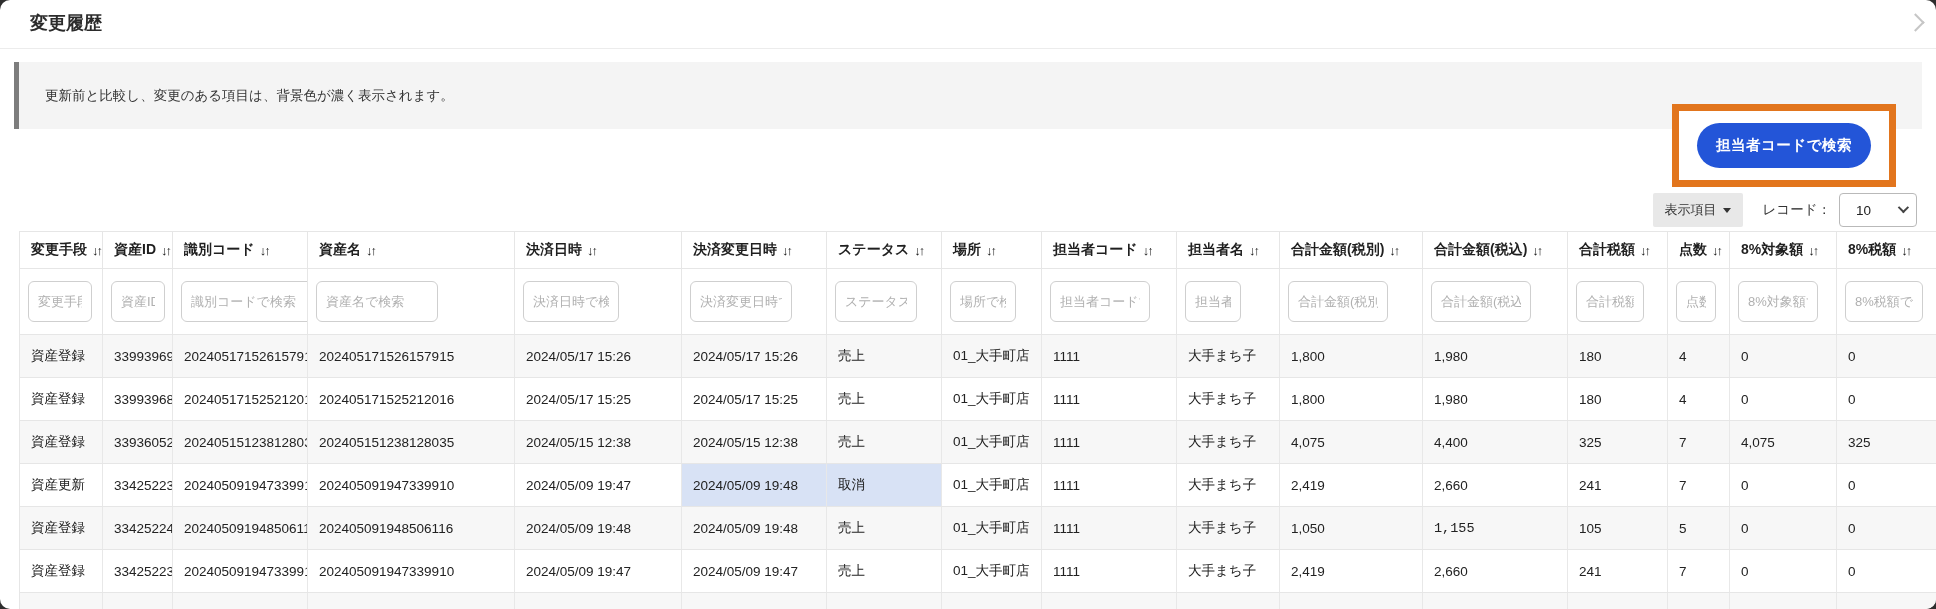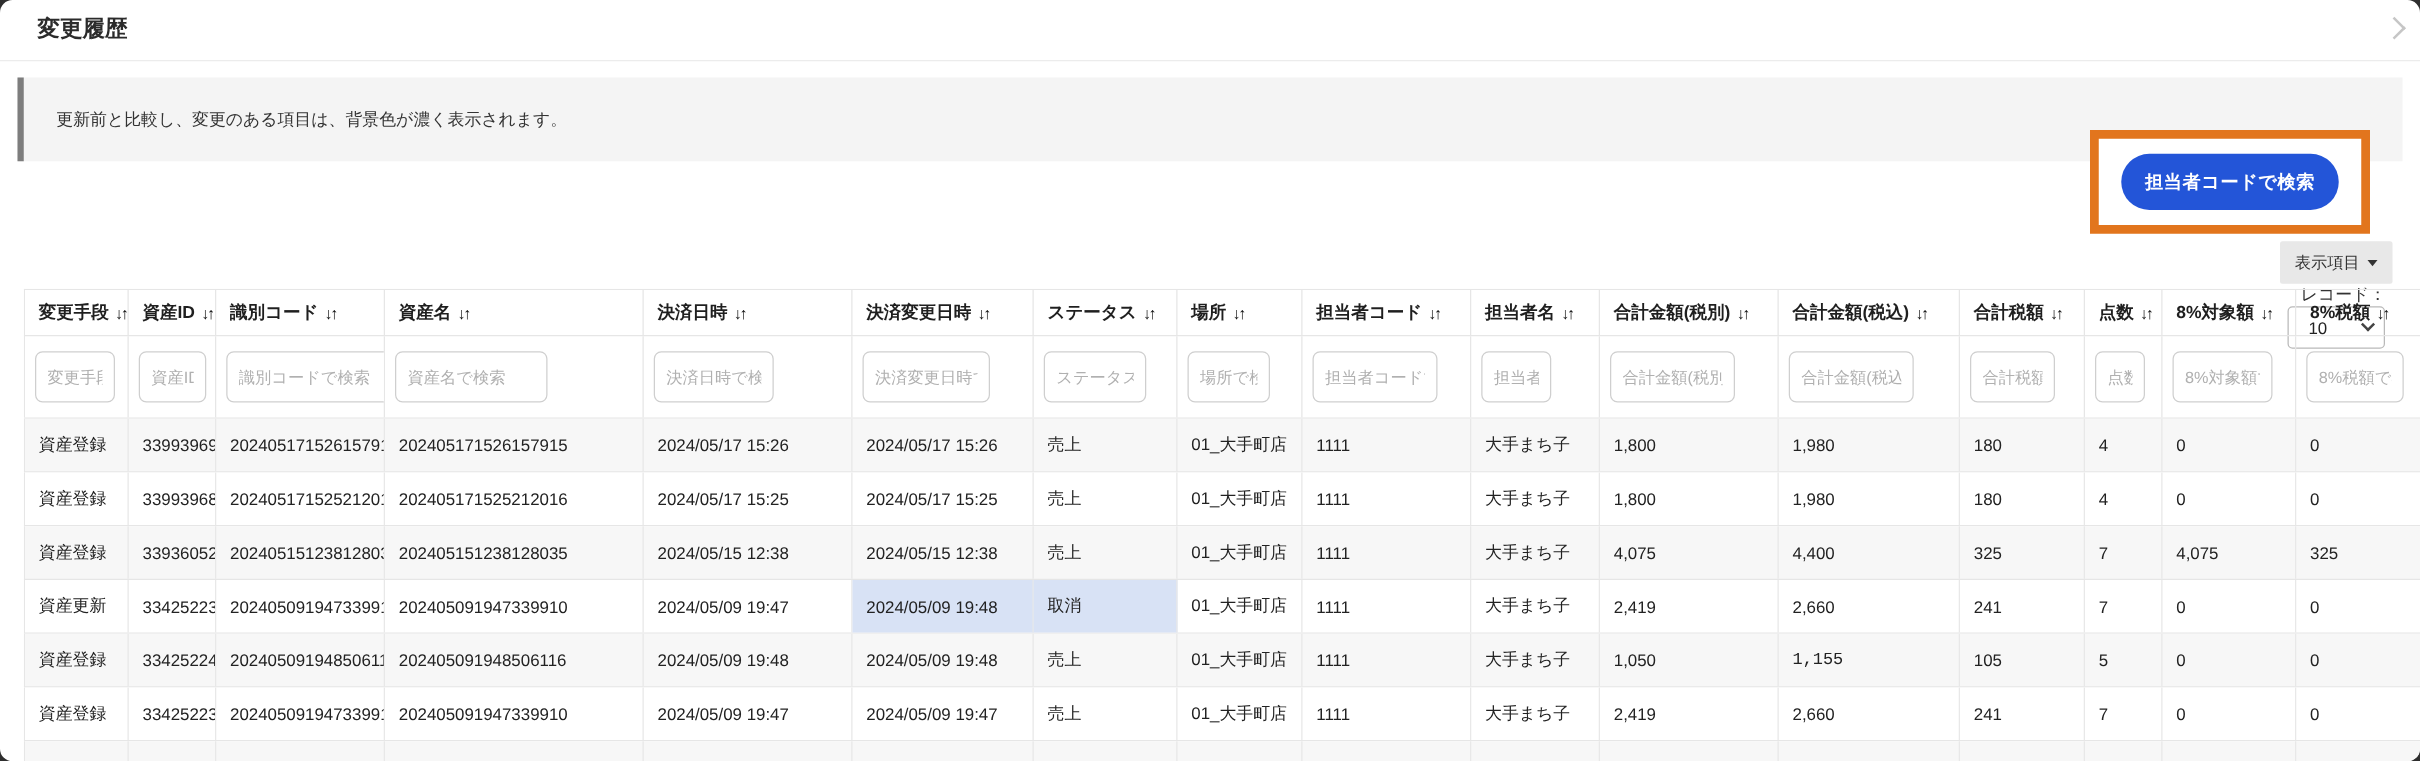--- a/index.html
+++ b/index.html
@@ -21,21 +21,21 @@
   .notice span { margin-left:26px; font-size:13.5px; color:#333; }
 
   
   .orange-box { position:absolute; top:104px; right:40px; border:7px solid #e2751d;
     background:#fff; padding:12px 18px; }
   .download-btn { display:block; border:none; cursor:pointer; background:#2355d8;
     color:#fff; font-weight:bold; font-size:14.5px; height:45px; padding:0 19px;
     border-radius:23px; font-family:inherit; letter-spacing:.5px; }
 
   
-  .controls-row { position:absolute; top:193px; right:19px; display:flex; align-items:center;flex-direction:column; }
+  .controls-row { position:absolute; top:193px; right:19px; display:flex; align-items:center; }
   .display-items { display:flex; align-items:center; background:#e8e8e8; border:none; cursor:pointer;
     font-family:inherit; font-size:13px; color:#333; height:34px; padding:0 12px; border-radius:2px; }
   .display-items .caret { width:0; height:0; margin-left:6px; border-left:4px solid transparent;
     border-right:4px solid transparent; border-top:5px solid #333; }
   .records-label { font-size:13.5px; color:#333; margin-left:20px; margin-right:8px; }
   .records-select { position:relative; width:78px; height:34px; border:1px solid #b9b9b9;
     border-radius:4px; background:#fff; cursor:pointer; display:flex; align-items:center; }
   .records-select .value { margin-left:16px; font-size:13.5px; color:#222; }
   .records-select .chev { position:absolute; right:10px; top:11px; width:8px; height:8px;
     border-right:2px solid #444; border-bottom:2px solid #444; transform:rotate(45deg) translateY(-2px); }

